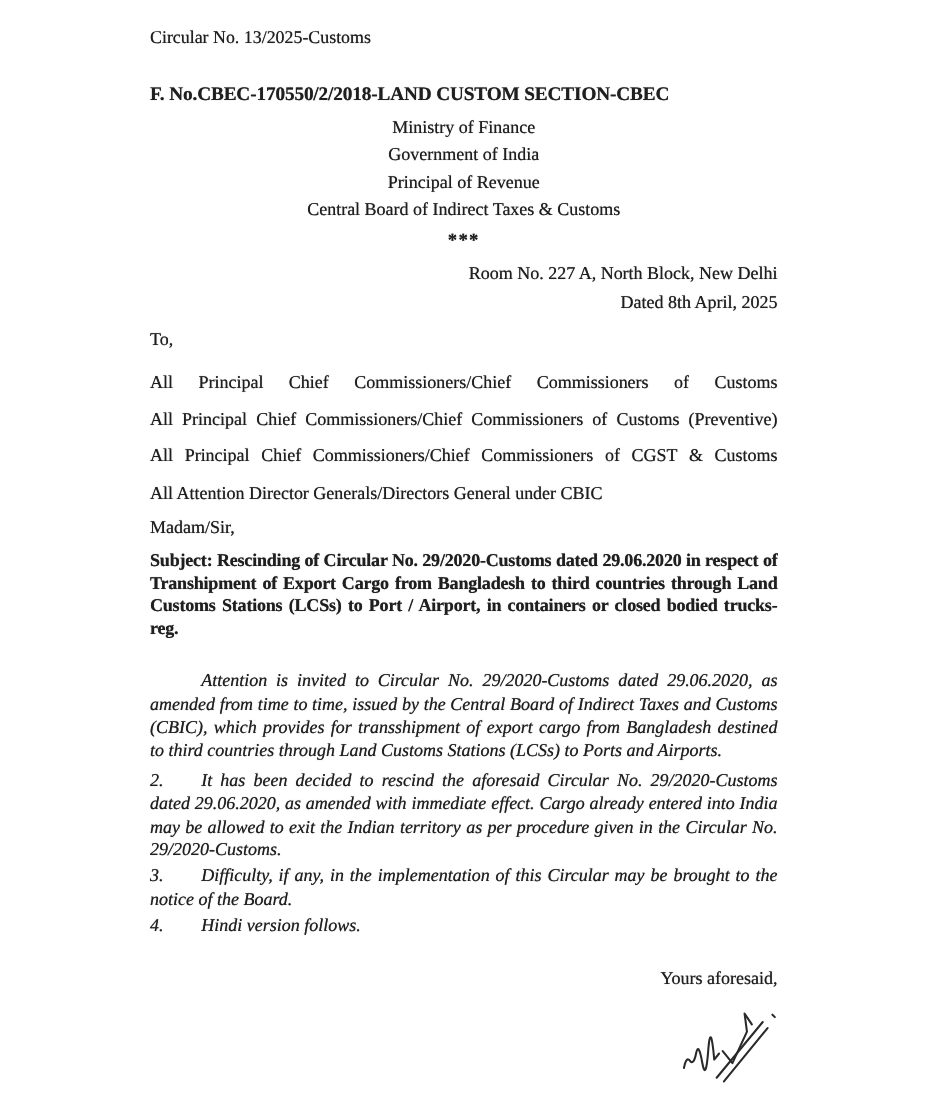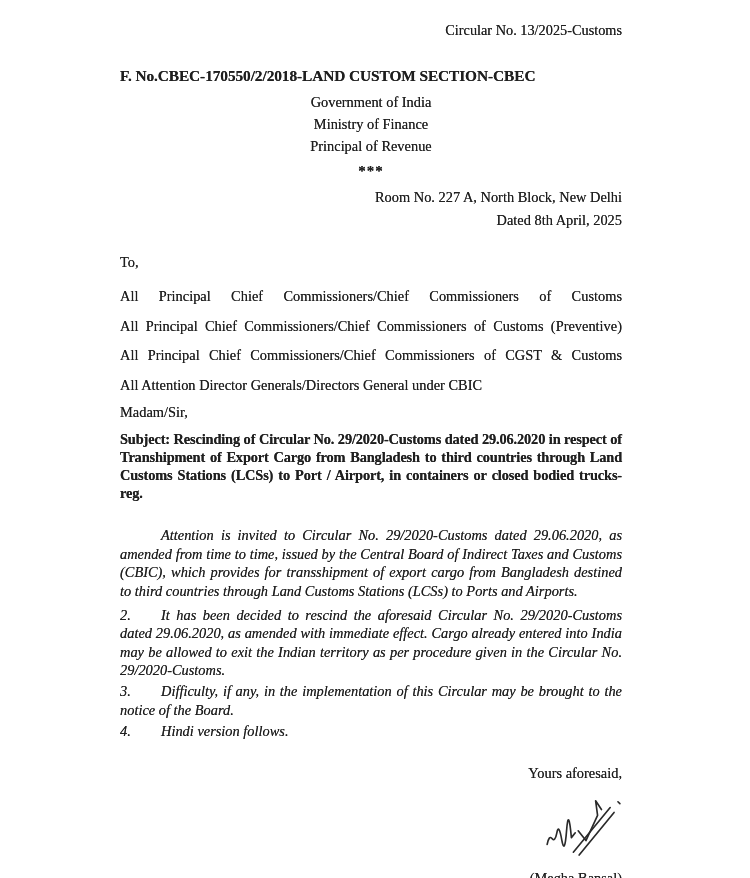--- a/index.html
+++ b/index.html
@@ -20,21 +20,20 @@
   .content {
     position: absolute;
     left: 120px;
     top: 0;
     width: 502px;
     font-size: 14.4px;
     line-height: 18.6px;
   }
   .circular-no {
     margin-top: 21px;
-    text-align: right;
     font-size: 14.3px;
   }
   .file-no {
     margin-top: 26px;
     text-align: left;
     font-weight: bold;
     font-size: 15.4px;
     line-height: 20px;
     letter-spacing: -0.1px;
   }
@@ -54,21 +53,21 @@
   .office-address {
     margin-top: 7px;
     text-align: right;
     line-height: 19px;
   }
   .date-line {
     margin-top: 4px;
     text-align: right;
     line-height: 19px;
   }
-  .to-label { margin-top: 23px; }
+  .to-label { margin-top: 11px; }
   .recipients { margin-top: 16px; }
   .recip { line-height: 18.6px; margin-top: 11px; }
   .recip.j {
     text-align: justify;
     text-align-last: justify;
   }
   .salutation { margin-top: 8px; }
   .subject {
     margin-top: 9px;
     font-weight: bold;
@@ -119,23 +118,24 @@
 <body>
 
 <div class="page">
   <div class="content">
 
     <div class="circular-no">Circular No. 13/2025-Customs</div>
 
     <div class="file-no">F. No.CBEC-170550/2/2018-LAND CUSTOM SECTION-CBEC</div>
 
     <div class="org-block">
+      <div class="org-line">Ministry of Finance</div>
       <div class="org-line">Government of India</div>
-      <div class="org-line">Ministry of Finance</div>
       <div class="org-line">Principal of Revenue</div>
+      <div class="org-line">Central Board of Indirect Taxes &amp; Customs</div>
     </div>
 
     <div class="separator">***</div>
 
     <div class="office-address">Room No. 227 A, North Block, New Delhi</div>
     <div class="date-line">Dated 8th April, 2025</div>
 
     <div class="to-label">To,</div>
 
     <div class="recipients">

